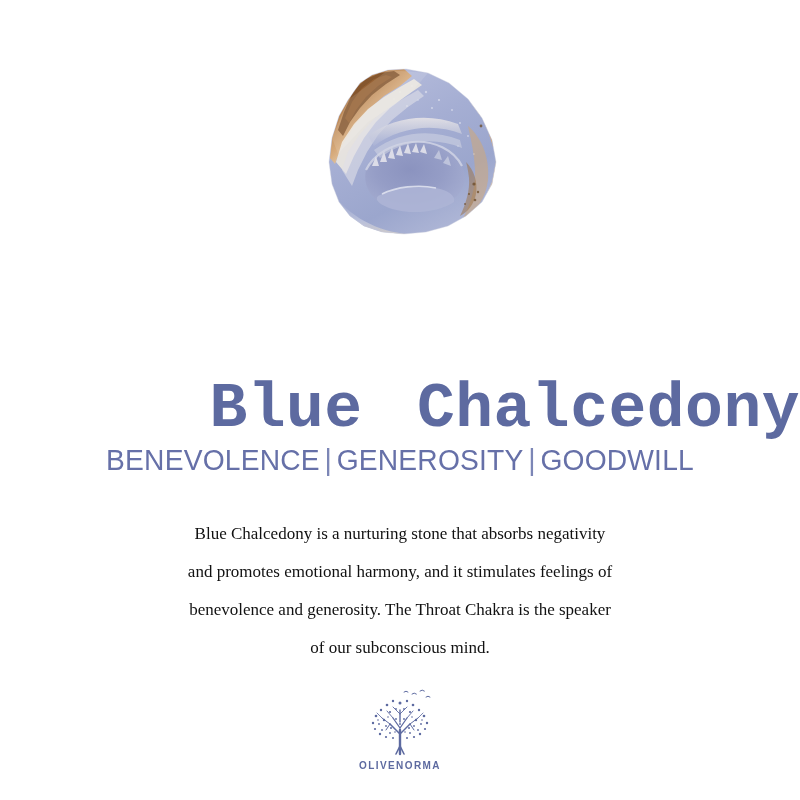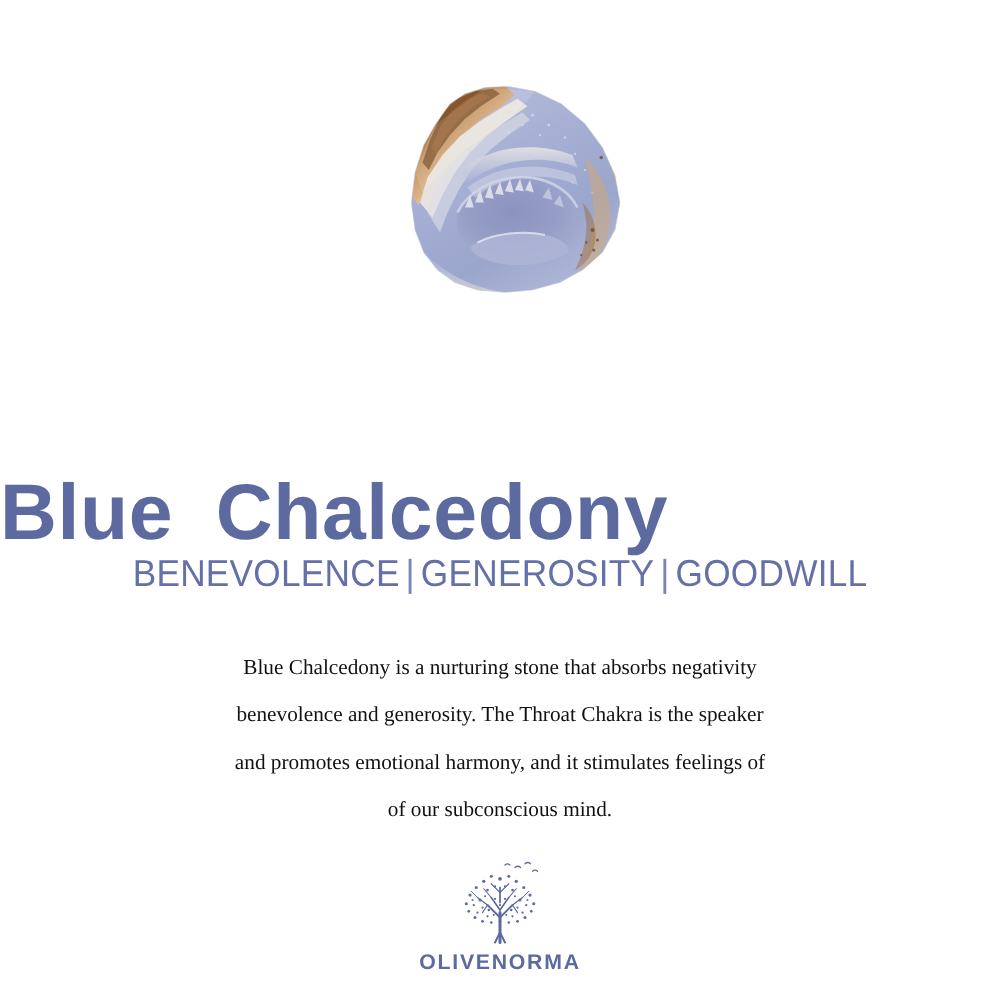--- a/index.html
+++ b/index.html
@@ -34,22 +34,22 @@
     height: 176px;
   }
   .stone-svg { display: block; width: 196px; height: 176px; }
 
   
   .title {
     position: absolute;
     top: 336px;
     left: 0;
     width: 800px;
-    text-align: left;
-    font-family: Liberation Sans, sans-serif;
+    text-align: right;
+    font-family: Liberation Mono, monospace;
     font-weight: 700;
     font-size: 63px;
     line-height: 1.02;
     color: #5d6aa0;
     letter-spacing: 0.5px;
     word-spacing: 16px;
     white-space: nowrap;
   }
 
   
@@ -96,21 +96,21 @@
     left: 0;
     width: 800px;
     display: flex;
     flex-direction: column;
     align-items: center;
   }
   .logo-mark { display: block; width: 80px; height: 72px; }
   .logo-word {
     margin-top: 2px;
     font-family: "Liberation Sans", "DejaVu Sans", sans-serif;
-    font-size: 17px;
+    font-size: 10px;
     font-weight: 700;
     letter-spacing: 1.4px;
     color: #5d6aa0;
   }
 </style>
 </head>
 <body>
 
 <div class="card">
 
@@ -272,22 +272,22 @@
   </div>
 
   <h1 class="title">Blue  Chalcedony</h1>
 
   <div class="subtitle">
     <span>BENEVOLENCE</span><span class="sep">|</span><span>GENEROSITY</span><span class="sep">|</span><span>GOODWILL</span>
   </div>
 
   <p class="body-copy">
     <span class="ln">Blue Chalcedony is a nurturing stone that absorbs negativity</span>
+    <span class="ln">and promotes emotional harmony, and it stimulates feelings of</span>
     <span class="ln">benevolence and generosity.  The Throat Chakra is the speaker</span>
-    <span class="ln">and promotes emotional harmony, and it stimulates feelings of</span>
     <span class="ln">of our subconscious mind.</span>
   </p>
 
   <div class="logo">
     <svg class="logo-mark" viewBox="0 0 80 72" xmlns="http://www.w3.org/2000/svg">
       <g stroke="#5d6aa0" fill="none" stroke-linecap="round">
 
         <path d="M40,68 L40,44" stroke-width="2.4"></path>
         <path d="M36,68 L40,60 L44,68" stroke-width="1.6"></path>
 

